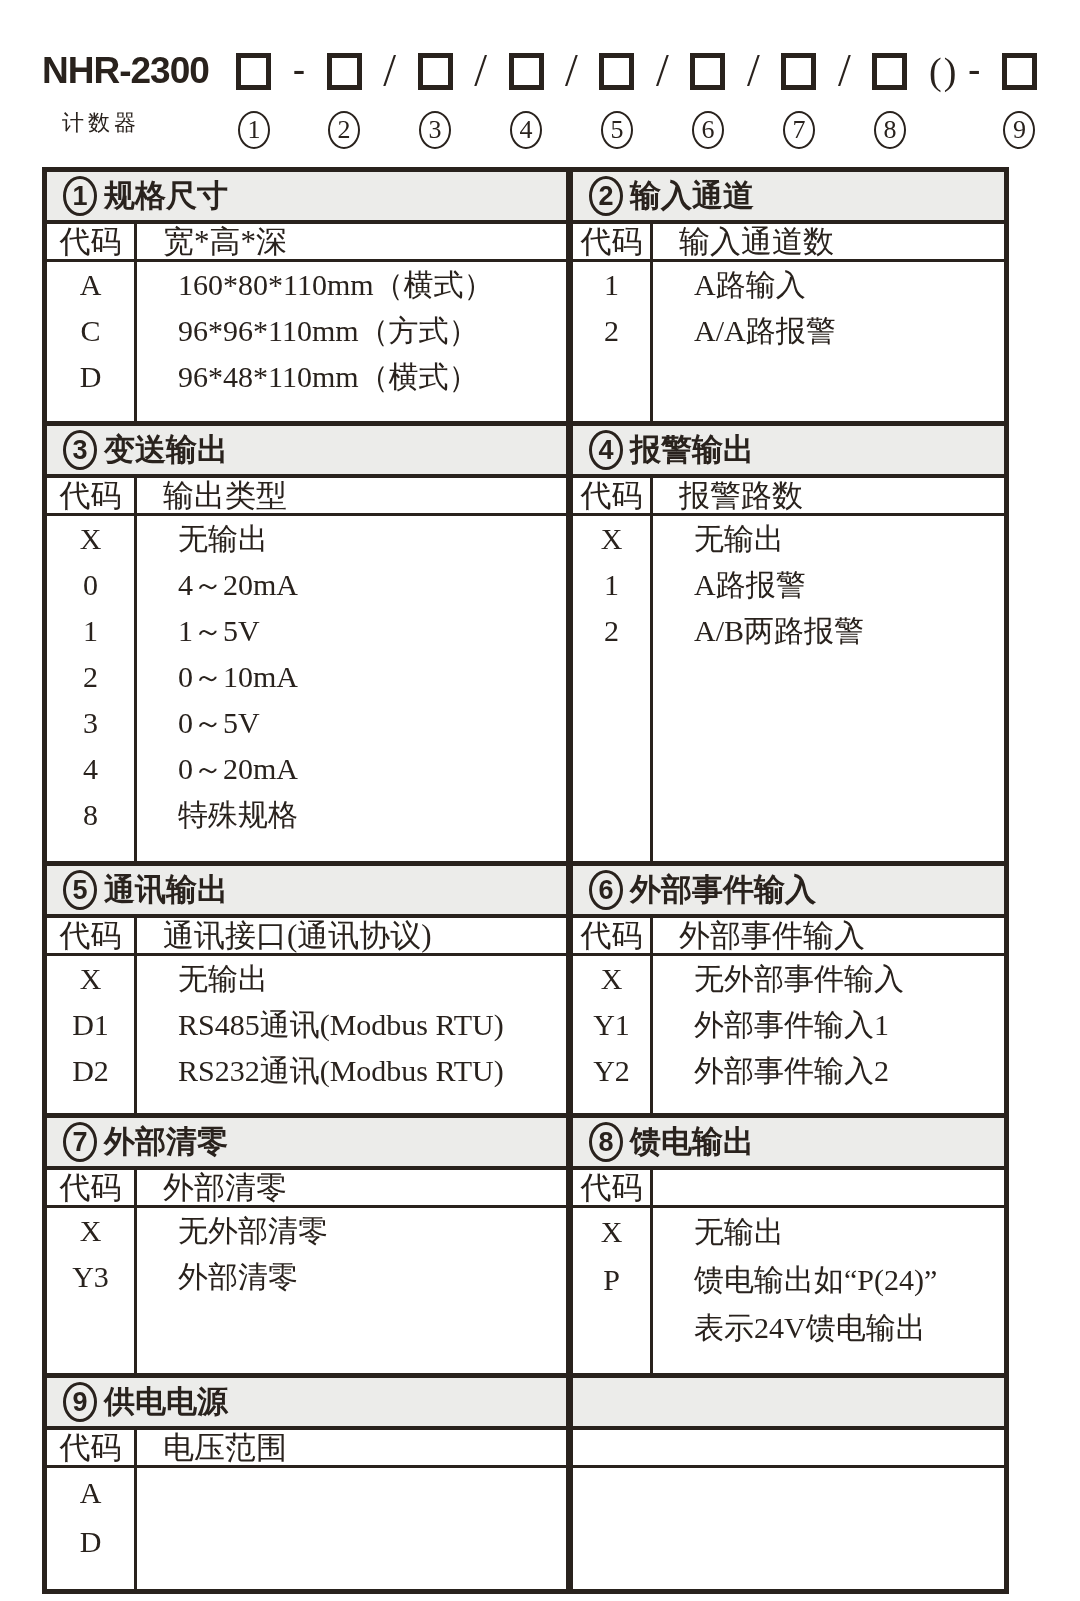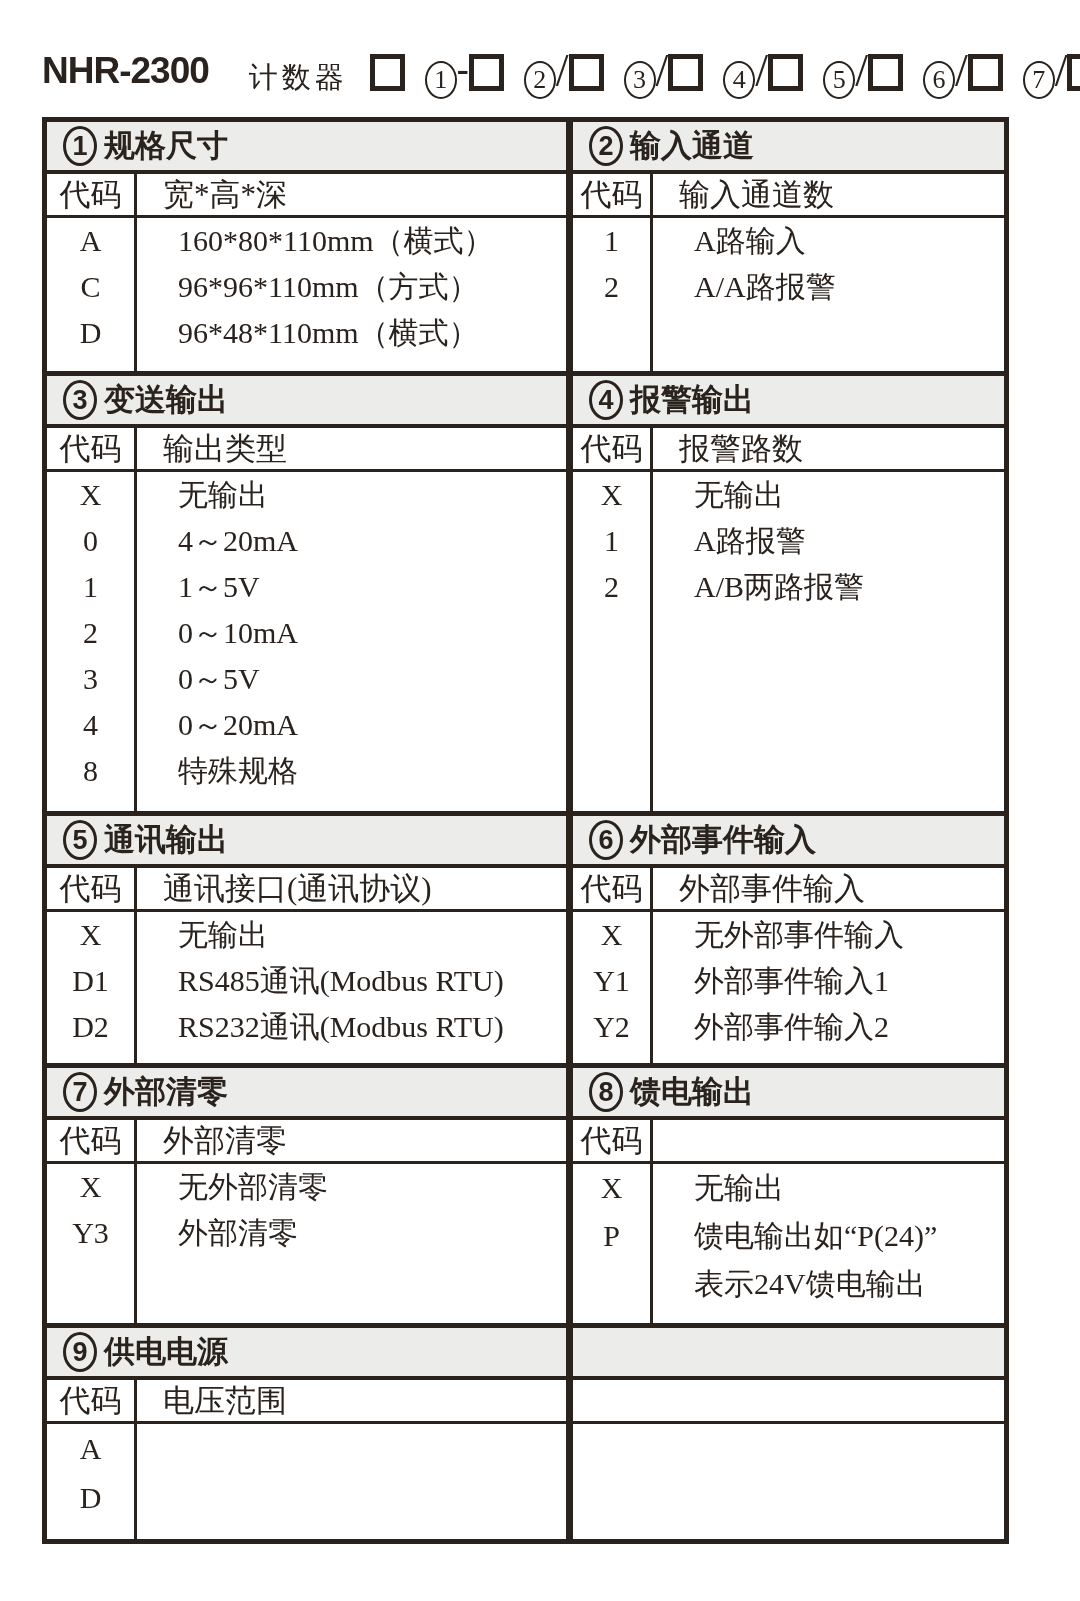--- a/index.html
+++ b/index.html
@@ -14,29 +14,29 @@
     color:var(--ink);
     overflow:hidden;
   }
   .page{padding:46px 0 0 42px;}
 
   
   .model-line{
     display:flex;justify-content:space-between;align-items:flex-start;
     width:995px;
   }
-  .slot{display:flex;flex-direction:row;align-items:center;gap:20px;}
+  .slot{display:flex;flex-direction:column;align-items:center;}
   .slot-top{height:50px;display:flex;align-items:center;}
   .slot.label{align-items:flex-start;margin-right:6px;}
   .model-name{
     font-family:"Liberation Sans","DejaVu Sans",sans-serif;
     font-weight:700;font-size:37px;letter-spacing:-1px;line-height:50px;
     white-space:nowrap;
   }
-  .model-caption{font-size:29px;margin:12px 16px 0 20px;letter-spacing:4px;white-space:nowrap;}
+  .model-caption{font-size:22px;margin:12px 16px 0 20px;letter-spacing:4px;white-space:nowrap;}
   .mbox{width:35px;height:37px;border:5px solid var(--ink);background:#fff;}
   .sep{font-size:46px;line-height:50px;}
   .sep.dash{font-weight:700;font-size:36px;padding-bottom:4px;}
   .sep.paren{font-size:38px;letter-spacing:2px;}
   .circ{
     width:32px;height:38px;border:2px solid var(--ink);border-radius:50%;
     display:inline-flex;align-items:center;justify-content:center;
     font-size:26px;line-height:1;
   }
   .slot .circ{margin-top:15px;}
@@ -61,21 +61,21 @@
 
   .title-band{
     height:52px;flex:none;background:var(--band);
     border-bottom:4px solid var(--ink);
     display:flex;align-items:center;gap:7px;padding-left:16px;
     font-family:"Liberation Sans","DejaVu Sans",sans-serif;
     font-weight:700;font-size:31px;white-space:nowrap;
   }
   .title-band .circ{margin-top:0;width:34px;height:40px;border-width:3px;font-size:27px;flex:none;}
 
-  .subhead{height:44px;flex:none;display:flex;border-bottom:3px solid var(--ink);font-size:31px;}
+  .subhead{height:38px;flex:none;display:flex;border-bottom:3px solid var(--ink);font-size:31px;}
   .code-h{width:90px;flex:none;border-right:3px solid var(--ink);display:flex;align-items:center;justify-content:center;white-space:nowrap;}
   .right .code-h{width:80px;}
   .desc-h{flex:1;min-width:0;display:flex;align-items:center;padding-left:26px;white-space:nowrap;}
 
   .tbody{flex:1;display:flex;min-height:0;}
   .code-col{width:90px;flex:none;border-right:3px solid var(--ink);display:flex;flex-direction:column;}
   .right .code-col{width:80px;}
   .desc-col{flex:1;min-width:0;display:flex;flex-direction:column;padding-left:33px;}
   .cell{height:46px;flex:none;display:flex;align-items:center;font-size:30px;white-space:nowrap;}
   .code-col .cell{justify-content:center;}

